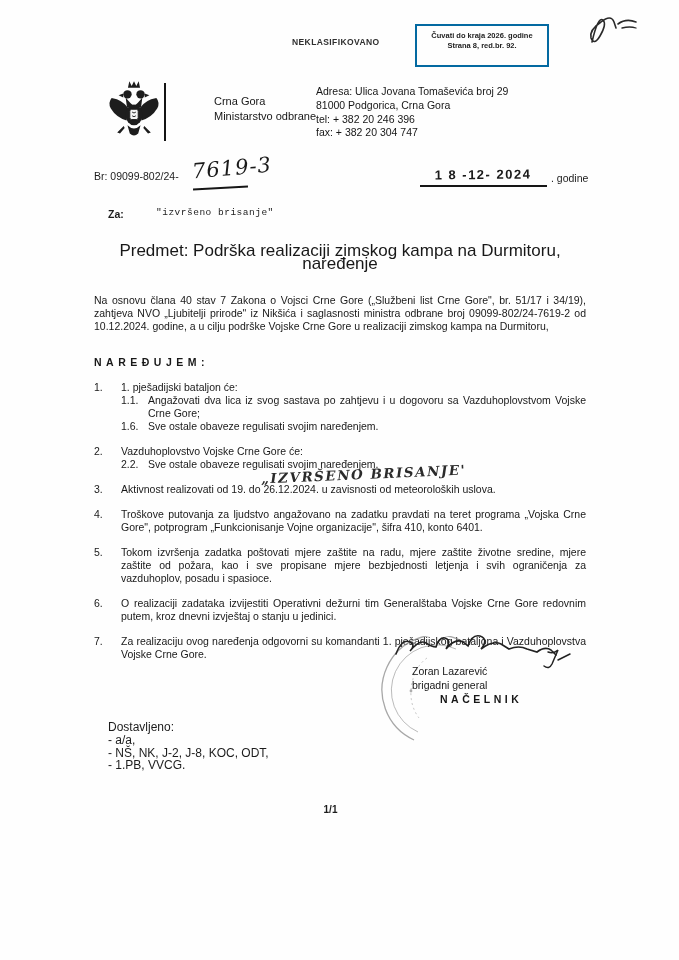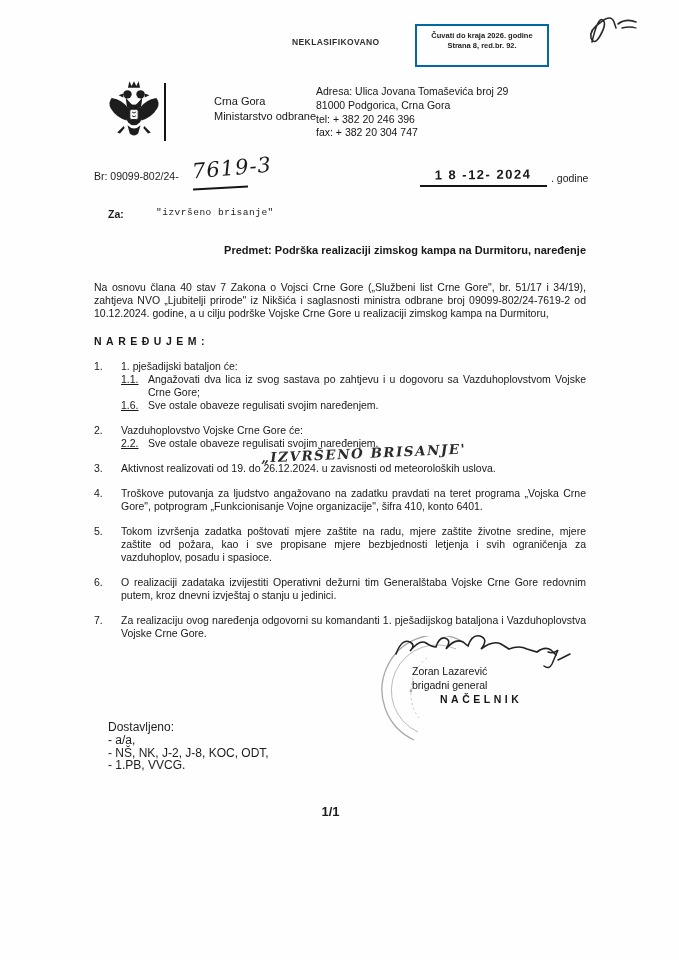--- a/index.html
+++ b/index.html
@@ -32,45 +32,45 @@
   .date-line { position:absolute; left:420px; top:185px; width:127px; height:1.6px; background:#161616; }
   .date-stamp { position:absolute; left:422px; top:167px; width:122px; text-align:center; font-weight:700; font-size:13px; letter-spacing:1.5px; color:#1a1a1a; transform:rotate(-.6deg); }
   .date-suffix { position:absolute; left:551px; top:172px; font-size:10.5px; }
 
   
   .za-label { position:absolute; left:108px; top:208px; font-size:10.5px; font-weight:700; }
   .za-value { position:absolute; left:156px; top:207px; font-family:"Liberation Mono", monospace; font-size:9.5px; letter-spacing:.5px; }
 
   
   .main { position:absolute; left:94px; top:244px; width:492px; font-size:10.5px; line-height:13px; color:#181818; }
-  .subject { font-weight:700; font-size:11px; text-align:right; }
+  .subject { font-weight:400; font-size:17px; text-align:center; }
   .preamble { margin-top:24px; text-align:justify; }
-  .order-heading { margin-top:15px; font-weight:700; letter-spacing:4.5px; }
+  .order-heading { margin-top:23px; font-weight:700; letter-spacing:4.5px; }
   .item { display:flex; margin-top:12px; }
   .inum { flex:none; width:27px; font-weight:400; }
   .ibody { flex:1; text-align:justify; position:relative; }
   .sub { display:flex; }
-  .snum { flex:none; width:27px;text-decoration:underline; }
+  .snum { flex:none; width:27px; }
   .sbody { flex:1; text-align:justify; }
   .hand-note {
     position:absolute; left:140px; top:23px; white-space:nowrap;
     font-family:"DejaVu Serif", serif; font-style:italic; font-size:13.5px;
     letter-spacing:1.5px; transform:rotate(-2.5deg); color:#2b2b2b; font-weight:600;
   }
 
   
   .sig-wrap { position:absolute; left:382px; top:622px; width:215px; height:120px; }
   .sig-svg { position:absolute; left:8px; top:2px; }
   .stamp-svg { position:absolute; left:-2px; top:14px; }
   .sig-text { position:absolute; left:30px; top:42px; font-size:10.5px; line-height:14px; color:#161616; }
   .sig-title { font-weight:700; letter-spacing:3.5px;padding-left:28px; }
 
   
   .dist { position:absolute; left:108px; top:721px; font-size:12px; line-height:12.8px; }
-  .page-num { position:absolute; left:0; top:804px; width:661px; text-align:center; font-size:13px; font-weight:600; }
+  .page-num { position:absolute; left:0; top:804px; width:661px; text-align:center; font-size:10px; font-weight:600; }
 </style>
 </head>
 <body>
 
 <div class="page">
 
   <div class="classification">NEKLASIFIKOVANO</div>
   <div class="retention-box">
     <div>Čuvati do kraja 2026. godine</div>
     <div>Strana 8, red.br. 92.</div>

